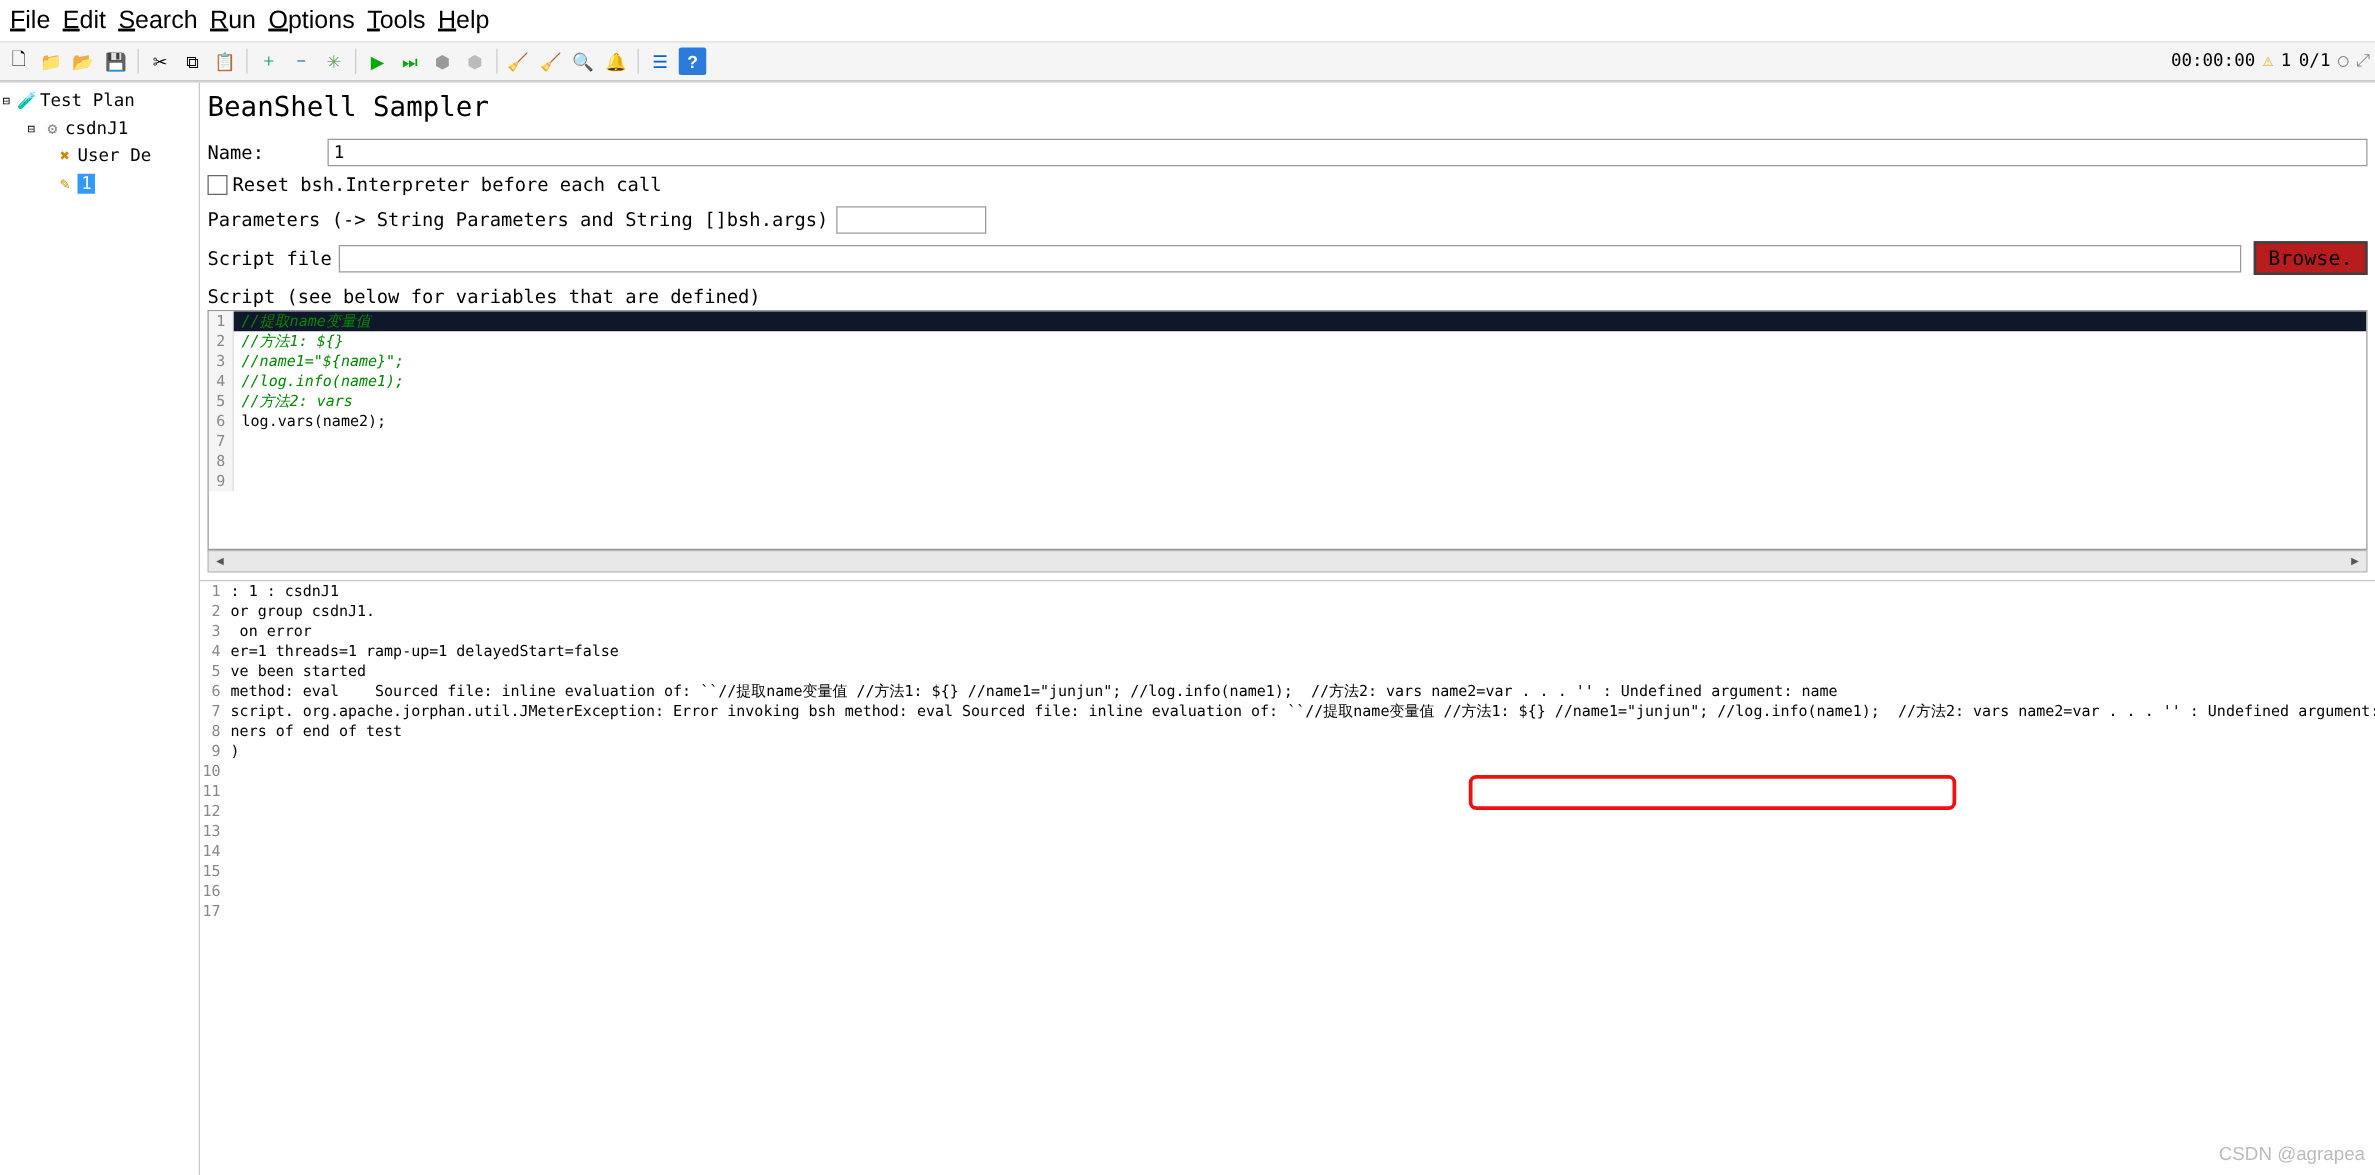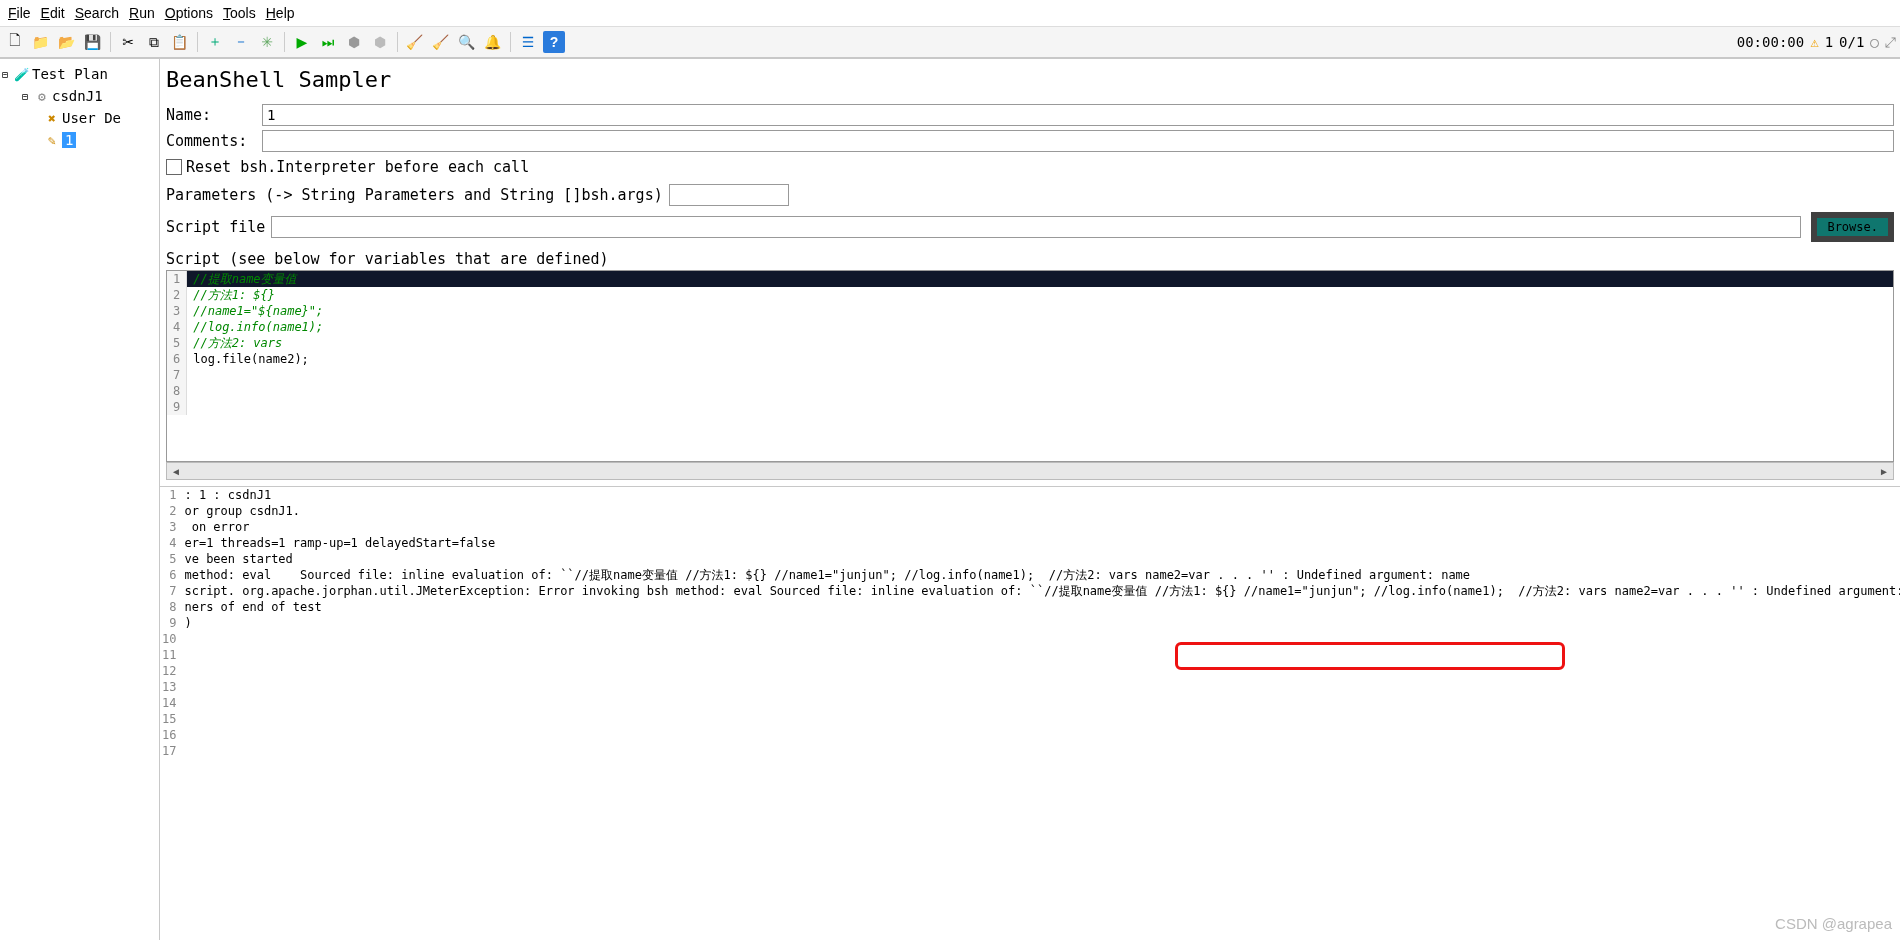--- a/index.html
+++ b/index.html
@@ -1,18 +1,18 @@
 <!DOCTYPE html>
 <html><head>
 <meta charset="utf-8">
 <style>
 * { box-sizing: border-box; margin: 0; padding: 0; }
 body { font-family: "Segoe UI", Arial, sans-serif; font-size: 13px; background: #fff; color: #000; overflow: hidden; }
 .app { display:flex; flex-direction:column; width:1900px; height:940px; }
-.menubar { display:flex; gap:2px; padding:3px 4px; font-size:14px; }
+.menubar { display:flex; gap:2px; padding:3px 4px; font-size:20px; }
 .menubar span { padding:2px 4px; cursor:pointer; text-decoration: underline; text-decoration-color: transparent; }
 .menubar span::first-letter { text-decoration: underline; }
 .toolbar { display:flex; align-items:center; padding:2px 4px; border-top:1px solid #ddd; border-bottom:1px solid #c8c8c8; background:#f5f5f5; height:32px; gap:4px; }
 .tb-btn { width:22px; height:22px; display:flex; align-items:center; justify-content:center; cursor:pointer; font-size:14px; }
 .tb-sep { width:1px; height:20px; background:#ccc; margin:0 2px; }
 .status-right { margin-left:auto; display:flex; align-items:center; gap:6px; font-family: monospace; font-size:14px; }
 .warn-tri { color:#f0a000; font-size:14px; }
 .main { display:flex; flex:1; min-height:0; border-top:1px solid #c8c8c8; }
 .tree-panel { width:160px; border-right:1px solid #c8c8c8; padding-top:4px; font-family: monospace; font-size:14px; overflow:hidden; }
 .tree-row { display:flex; align-items:center; white-space:nowrap; height:22px; }
@@ -22,21 +22,21 @@
 .right-panel { flex:1; display:flex; flex-direction:column; min-width:0; }
 .title-head { font-family: monospace; font-size:22px; padding:8px 6px 10px 6px; }
 .form-row { display:flex; align-items:center; padding:2px 6px; font-family: monospace; font-size:15px; gap:6px; }
 .form-label { min-width:90px; }
 .form-input { flex:1; border:1px solid #999; height:22px; padding:1px 4px; font-family: monospace; font-size:14px; }
 .chk-row { display:flex; align-items:center; padding:4px 6px; font-family: monospace; font-size:15px; gap:4px; }
 .chkbox { width:16px; height:16px; border:1px solid #666; }
 .params-row { display:flex; align-items:center; padding:4px 6px; font-family: monospace; font-size:15px; gap:6px; }
 .params-input { width:120px; border:1px solid #999; height:22px; }
 .scriptfile-row { display:flex; align-items:center; padding:2px 6px; font-family: monospace; font-size:15px; gap:6px; }
-.browse-btn { border:6px solid #404040; background:#0f766e; padding:2px 10px; font-family: monospace; font-size:12px; cursor:pointer; margin-left:4px; }
+.browse-btn { border:2px solid #404040; background:#b91c1c; padding:2px 10px; font-family: monospace; font-size:16px; cursor:pointer; margin-left:4px; }
 .flex-input { flex:1; }
 .script-label { padding:6px 6px 0 6px; font-family: monospace; font-size:15px; }
 .code-area { border:1px solid #999; margin:2px 6px 0 6px; height:192px; overflow:hidden; position:relative; font-family: Consolas, monospace; font-size:12px; }
 .code-lines { display:flex; }
 .gutter { background:#f5f5f5; color:#888; text-align:right; padding:0 6px; border-right:1px solid #ddd; line-height:16px; }
 .code-body { flex:1; line-height:16px; }
 .code-body .ln { padding-left:6px; white-space:pre; }
 .hl-line { background:#0f172a; }
 .cm-comment { color:#080; font-style:italic; }
 .cm-ident { color:#000; }
@@ -132,24 +132,20 @@
     </div>
 
     <div class="right-panel">
       <div class="title-head">BeanShell Sampler</div>
 
       <div class="form-row">
         <span class="form-label">Name:</span>
         <input class="form-input" value="1" style="">
       </div>
 
-      <div class="form-row">
-        <span class="form-label">Comments:</span>
-        <input class="form-input" value="" style="">
-      </div>
 
       <div class="chk-row">
         <span class="chkbox"></span>
         <span>Reset bsh.Interpreter before each call</span>
       </div>
 
       <div class="params-row">
         <span>Parameters (-&gt; String Parameters and String []bsh.args)</span>
         <input class="form-input params-input flex-input" style="flex: 0 0 auto;">
       </div>
@@ -175,21 +171,21 @@
               <div>8</div>
               <div>9</div>
             </div>
           <div class="code-body" id="code-body">
               <div class="ln hl-line "><span class="cm-comment">//提取name变量值</span></div>
               <div class="ln "><span class="cm-comment">//方法1: ${}</span></div>
               <div class="ln "><span class="cm-comment">//name1="${name}";</span></div>
               <div class="ln "><span class="cm-comment">//log.info(name1);</span></div>
               <div class="ln "><span class=""></span></div>
               <div class="ln "><span class="cm-comment">//方法2: vars</span></div>
-              <div class="ln "><span class="cm-ident">log.file(name2);</span></div>
+              <div class="ln "><span class="cm-ident">log.vars(name2);</span></div>
               <div class="ln "><span class=""></span></div>
             </div>
         </div>
       </div>
       <div class="hscroll">
         <span class="arrow">◄</span>
         <span class="arrow">►</span>
       </div>
 
       <div class="divider"></div>

